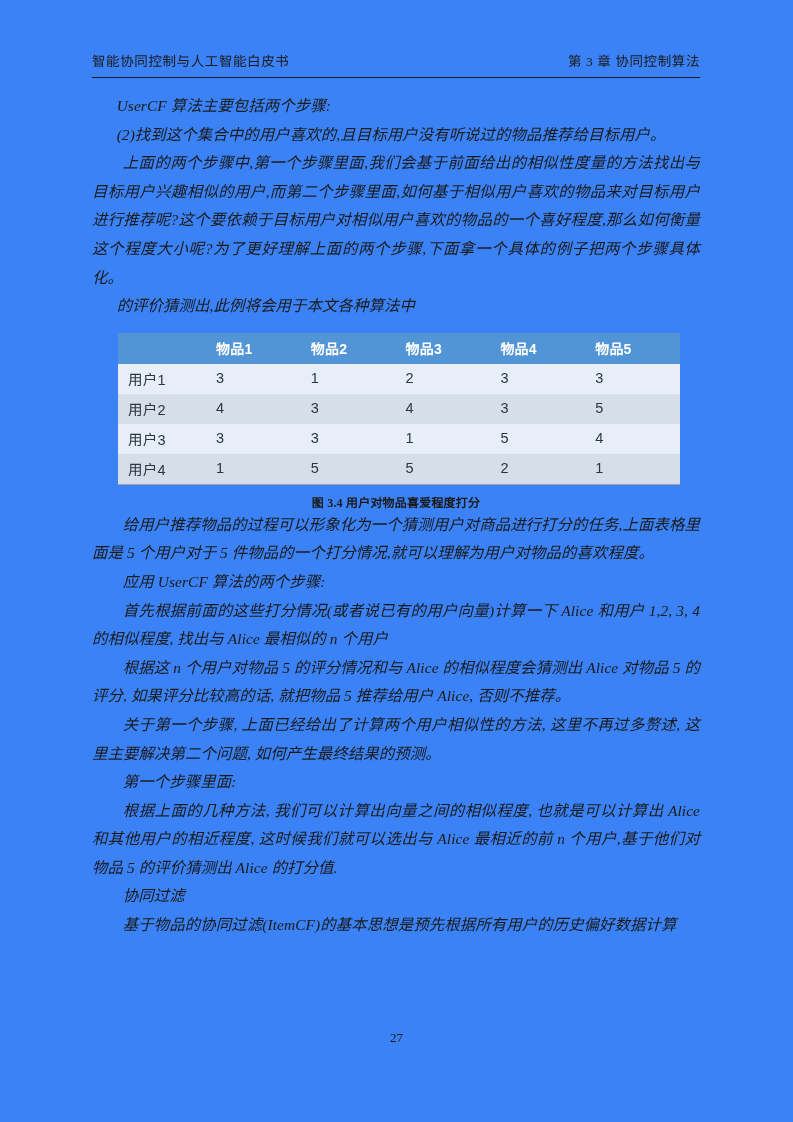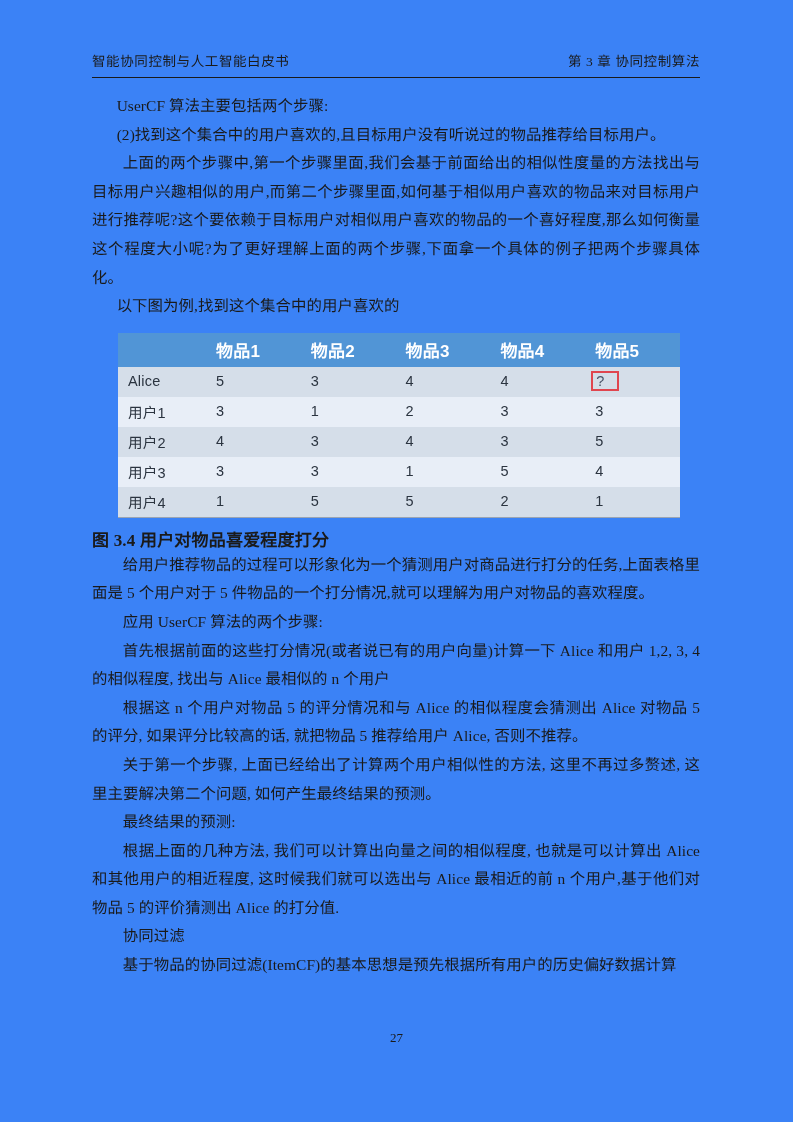--- a/index.html
+++ b/index.html
@@ -60,20 +60,21 @@
   }
 
   p.para {
     margin: 0;
     font-size: 15.4px;
     line-height: 28.6px;
     text-align: justify;
     text-justify: inter-ideograph;
     letter-spacing: 0.1px;
     color: #1a1a1a;
+    font-style: italic;
   }
   p.indent  { text-indent: 2em; }
   p.indent1 { text-indent: 1.6em; }
 
   
   .figure-block {
     margin: 6px 0 0 0;
   }
   .rating-table-wrap {
     margin: 12px 0 0 26px;
@@ -85,21 +86,21 @@
     table-layout: fixed;
     font-family: "Liberation Sans", "DejaVu Sans", sans-serif;
     background: #e9eef6;
   }
   table.rating col.c0 { width: 88px; }
   table.rating col.cx { width: 94.8px; }
 
   table.rating th {
     background: #5195d6;
     color: #ffffff;
-    font-size: 17px;
+    font-size: 14px;
     font-weight: bold;
     text-align: left;
     padding: 4px 0 5px 10px;
     height: 22px;
     border: none;
     letter-spacing: 0.2px;
   }
   table.rating th.blank { background: #5195d6; }
 
   table.rating td {
@@ -130,21 +131,22 @@
 
   .table-bottom-rule {
     width: 562px;
     height: 0;
     border-top: 1.5px solid #9aa4b2;
     margin: 0;
   }
 
   .fig-caption {
     margin: 8px 0 0 0;
-    font-size: 17px;
+    text-align: center;
+    font-size: 12px;
     font-weight: bold;
     letter-spacing: 0.2px;
     color: #1a1a1a;
   }
 
   
   .page-number {
     position: absolute;
     left: 0;
     top: 1030px;
@@ -163,21 +165,21 @@
     <span class="header-left">智能协同控制与人工智能白皮书</span>
     <span class="header-right">第 3 章  协同控制算法</span>
   </div>
   <div class="header-rule"></div>
 
   <div class="content">
 
     <p class="para indent1">UserCF 算法主要包括两个步骤:</p>
     <p class="para indent1">(2)找到这个集合中的用户喜欢的,且目标用户没有听说过的物品推荐给目标用户。</p>
     <p class="para indent">上面的两个步骤中,第一个步骤里面,我们会基于前面给出的相似性度量的方法找出与目标用户兴趣相似的用户,而第二个步骤里面,如何基于相似用户喜欢的物品来对目标用户进行推荐呢?这个要依赖于目标用户对相似用户喜欢的物品的一个喜好程度,那么如何衡量这个程度大小呢?为了更好理解上面的两个步骤,下面拿一个具体的例子把两个步骤具体化。</p>
-    <p class="para indent1">以下图为例,找到这个集合中的用户喜欢的</p>
+    <p class="para indent1">的评价猜测出,此例将会用于本文各种算法中</p>
 
     <div class="figure-block">
       <div class="rating-table-wrap">
         <table class="rating">
           <colgroup>
             <col class="c0">
               <col class="cx">
               <col class="cx">
               <col class="cx">
               <col class="cx">
@@ -187,28 +189,20 @@
             <tr>
               <th class="blank"></th>
               <th>物品1</th>
               <th>物品2</th>
               <th>物品3</th>
               <th>物品4</th>
               <th>物品5</th>
             </tr>
           </thead>
           <tbody>
-            <tr class="odd">
-              <td class="namecell">Alice</td>
-              <td>5</td>
-              <td>3</td>
-              <td>4</td>
-              <td>4</td>
-              <td class="highlight"><span class="boxed">?</span></td>
-            </tr>
             <tr class="even">
               <td class="namecell">用户1</td>
               <td>3</td>
               <td>1</td>
               <td>2</td>
               <td>3</td>
               <td>3</td>
             </tr>
             <tr class="odd">
               <td class="namecell">用户2</td>
@@ -239,21 +233,21 @@
         <div class="table-bottom-rule"></div>
       </div>
       <div class="fig-caption">图 3.4 用户对物品喜爱程度打分</div>
     </div>
 
     <p class="para indent">给用户推荐物品的过程可以形象化为一个猜测用户对商品进行打分的任务,上面表格里面是 5 个用户对于 5 件物品的一个打分情况,就可以理解为用户对物品的喜欢程度。</p>
     <p class="para indent">应用 UserCF 算法的两个步骤:</p>
     <p class="para indent">首先根据前面的这些打分情况(或者说已有的用户向量)计算一下 Alice 和用户 1,2, 3, 4 的相似程度, 找出与 Alice 最相似的 n 个用户</p>
     <p class="para indent">根据这 n 个用户对物品 5 的评分情况和与 Alice 的相似程度会猜测出 Alice 对物品 5 的评分, 如果评分比较高的话, 就把物品 5 推荐给用户 Alice, 否则不推荐。</p>
     <p class="para indent">关于第一个步骤, 上面已经给出了计算两个用户相似性的方法, 这里不再过多赘述, 这里主要解决第二个问题, 如何产生最终结果的预测。</p>
-    <p class="para indent">最终结果的预测:</p>
+    <p class="para indent">第一个步骤里面:</p>
     <p class="para indent">根据上面的几种方法, 我们可以计算出向量之间的相似程度, 也就是可以计算出 Alice 和其他用户的相近程度, 这时候我们就可以选出与 Alice 最相近的前 n 个用户,基于他们对物品 5 的评价猜测出 Alice 的打分值.</p>
     <p class="para indent">协同过滤</p>
     <p class="para indent">基于物品的协同过滤(ItemCF)的基本思想是预先根据所有用户的历史偏好数据计算</p>
 
   </div>
 
   <div class="page-number">27</div>
 
 </div>
 

